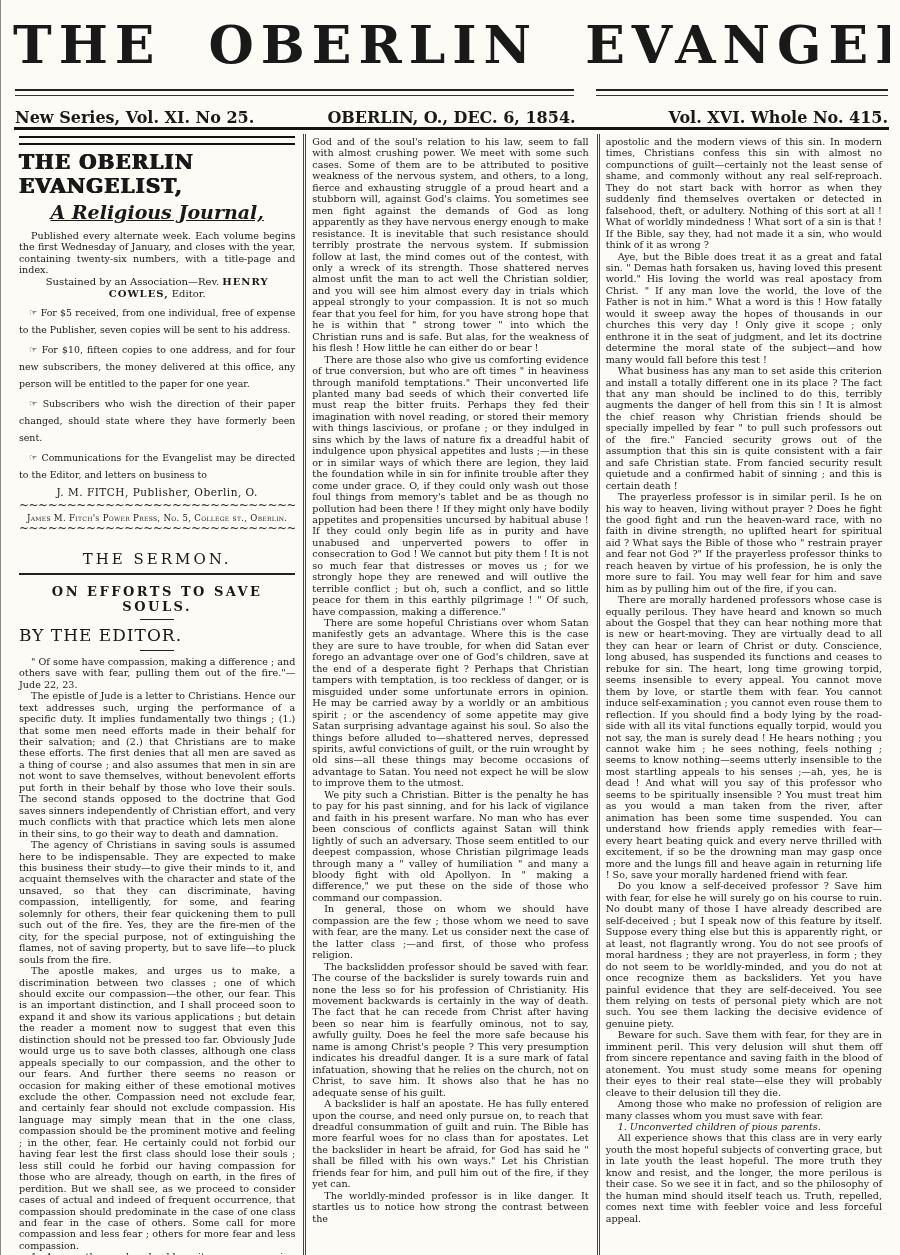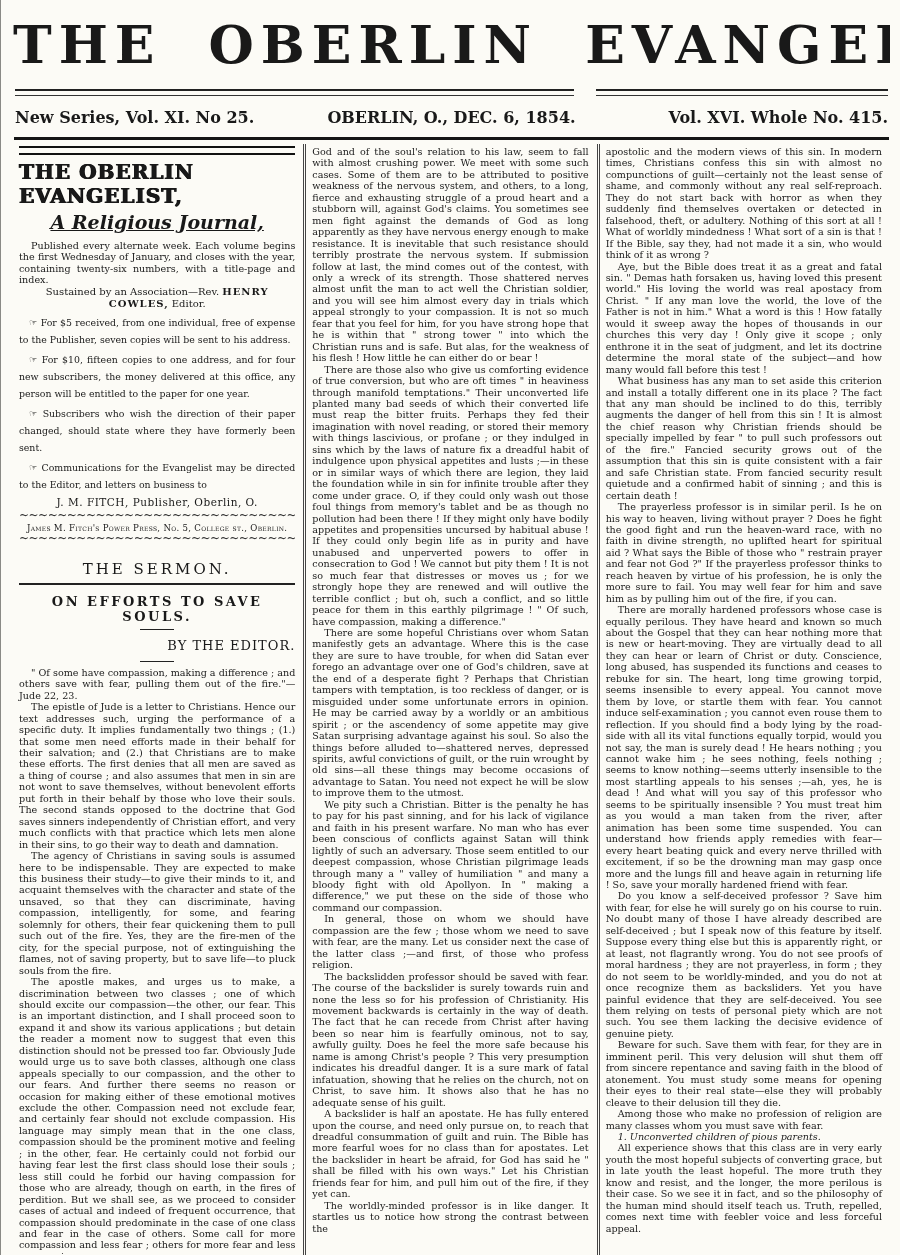--- a/index.html
+++ b/index.html
@@ -13,21 +13,21 @@
   
   .masthead{ text-align:center; white-space:nowrap; overflow:hidden;
     font-size:52px;font-weight:bold;letter-spacing:7px;word-spacing:22px;
     padding:10px 0 14px 0; }
   .mast-rules{display:flex;gap:22px;margin:0 2px;}
   .mast-rules .seg{height:4px;border-top:2px solid #222;border-bottom:1px solid #333;}
   .seg-a{flex:0 0 64%;}
   .seg-b{flex:1;}
   
   .dateline{display:flex;align-items:baseline;font-weight:bold;font-size:16px;
-    padding:12px 2px 10px 2px;}
+    padding:12px 2px 0 2px;}
   .dateline .dl{flex:1;}
   .dl-left{text-align:left;}
   .dl-center{text-align:center;}
   .dl-right{text-align:right;}
   .thick-rule{border-top:3px solid #151515;margin:0 1px;}
   
   .columns{display:flex;height:1128px;overflow:hidden;margin-top:4px;}
   .col{flex:1 1 0;min-width:0;padding:2px 8px 0 6px;overflow:hidden;box-sizing:border-box;}
   .col + .col{border-left:3px double #444;}
   .col p{font-size:9.6px;line-height:11.45px;text-align:justify;
@@ -46,21 +46,21 @@
   .pub-line{font-size:10.5px;text-align:center;margin:0 0 4px 0;letter-spacing:0.5px;}
   .wavy{height:9px;line-height:7px;overflow:hidden;text-align:center;color:#333;
     font-size:12px;letter-spacing:-0.5px;}
   .wavy::after{content:"~~~~~~~~~~~~~~~~~~~~~~~~~~~~~~~~~~~~~~~~~~~~";}
   .press-line{font-size:8.6px;font-variant:small-caps;text-align:center;margin:2px 0;letter-spacing:0.3px;}
   
   .sermon-head{text-align:center;font-size:15px;letter-spacing:3px;margin:16px 0 5px 0;}
   .sec-rule{border-top:2px solid #222;margin:2px 0 9px 0;}
   .sermon-title{text-align:center;font-size:13px;font-weight:bold;letter-spacing:2.5px;}
   .mini-rule{width:34px;border-top:1px solid #222;margin:5px auto;}
-  .byline{text-align:right;font-size:13px;letter-spacing:1px;margin:8px 0;}
+  .byline{text-align:left;font-size:17px;letter-spacing:1px;margin:2px 0;}
   .epigraph{font-size:9.2px;line-height:11px;text-align:justify;margin:7px 0 6px 0;}
   
   .col3 .body p:nth-child(9){font-style:italic;text-align:left;}
 </style>
 </head>
 <body>
 
 <div class="page">
 
   <div class="masthead">THE OBERLIN EVANGELIST.</div>

